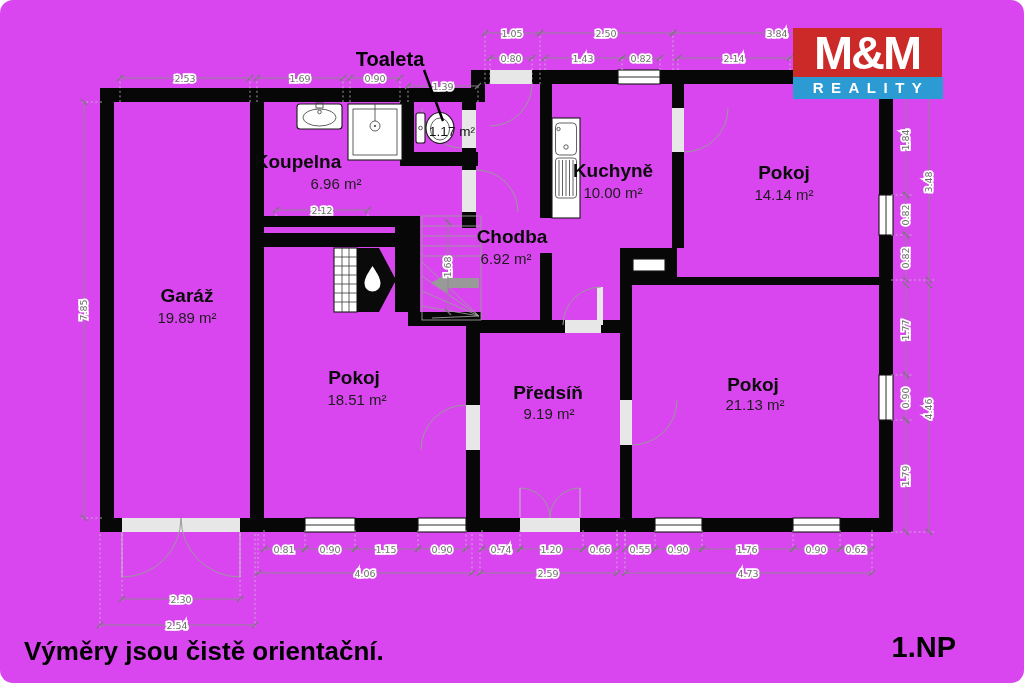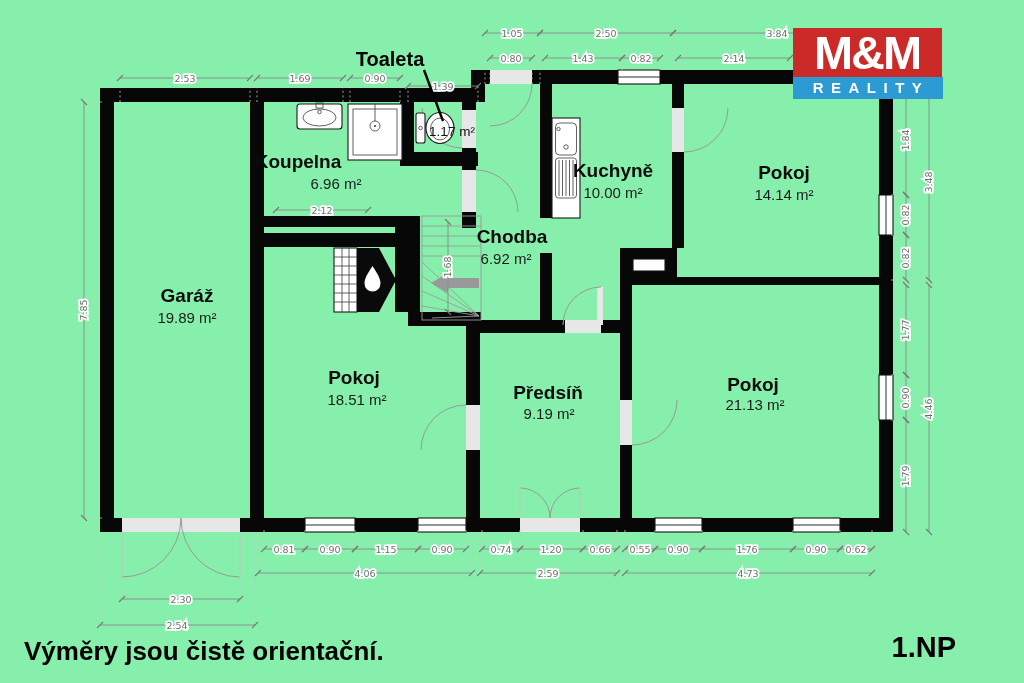--- a/index.html
+++ b/index.html
@@ -1,17 +1,17 @@
 <!DOCTYPE html>
 <html><head>
 <meta charset="utf-8">
 <style>
   html,body{margin:0;padding:0;background:#fff;}
-  .page{position:relative;width:1024px;height:683px;background:#86efac;overflow:hidden;
-        font-family:"Liberation Sans",sans-serif;}
+  .page{position:relative;width:1024px;height:683px;background:#d946ef;overflow:hidden;
+        font-family:"Liberation Sans",sans-serif;border-radius:13px;}
   svg{display:block;}
   .wall{fill:#070707;}
   .leaf{fill:#e7e7e7;}
   .leafline{stroke:#c2c2c2;stroke-width:1;}
   .win{fill:#ffffff;stroke:#141414;stroke-width:1.1;}
   .winline{stroke:#141414;stroke-width:0.9;}
   .arc{fill:none;stroke:#9a9a9a;stroke-width:1;}
   .fix{fill:#ffffff;stroke:#1a1a1a;stroke-width:1.1;}
   .fixthin{fill:none;stroke:#3a3a3a;stroke-width:0.8;}
   .stair{stroke:#9c9c9c;stroke-width:0.9;fill:none;}

